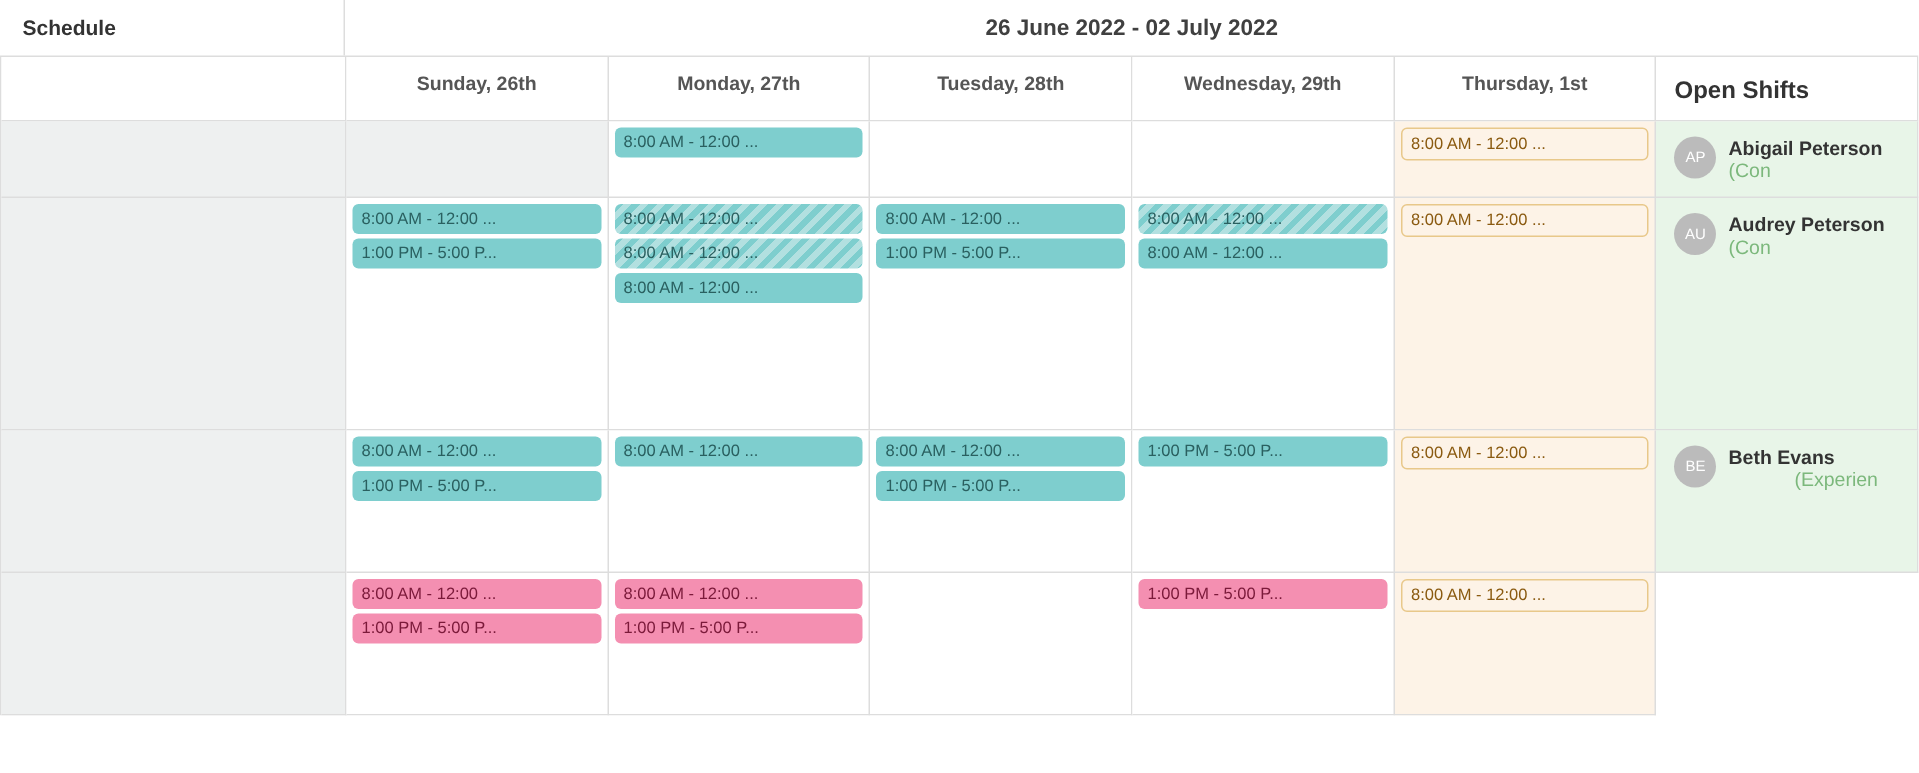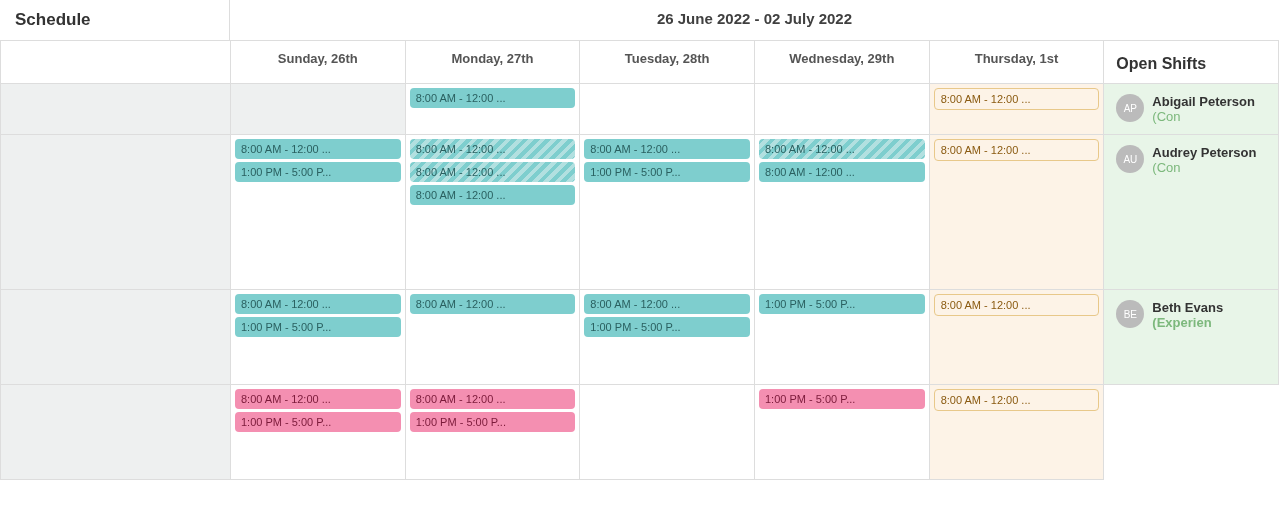--- a/index.html
+++ b/index.html
@@ -91,21 +91,21 @@
 
     .schedule-header {
       display: flex;
       border-bottom: 1px solid #ddd;
     }
 
     .schedule-title {
       width: 230px;
       padding: 10px 15px;
       font-weight: bold;
-      font-size: 17px;
+      font-size: 14px;
       color: #333;
       border-right: 1px solid #ddd;
       flex-shrink: 0;
     }
 
     .date-range-header {
       flex: 1;
       text-align: center;
       padding: 10px;
       font-weight: bold;
@@ -185,21 +185,21 @@
         <div class="shift-block shift-teal">1:00 PM - 5:00 P...</div>
       </div>
       <div class="cell" style="background: rgb(255, 255, 255); min-height: 95px;">
         <div class="shift-block shift-teal">1:00 PM - 5:00 P...</div>
       </div>
       <div class="cell" style="background: rgb(253, 243, 231); min-height: 95px;">
         <div class="shift-block shift-peach-border">8:00 AM - 12:00 ...</div>
       </div>
       <div class="row-label" style="background: rgb(232, 245, 232);">
         <div class="avatar" style="background: rgb(187, 187, 187); width: 28px; height: 28px; border-radius: 50%; overflow: hidden; flex-shrink: 0; margin-right: 8px; display: flex; align-items: center; justify-content: center; font-size: 10px; color: rgb(255, 255, 255);">BE</div>
-        <div><span style="font-weight: 600; color: rgb(51, 51, 51);">Beth Evans <span style="color: rgb(124, 184, 124); font-weight: 700;">(Experien</span></span></div>
+        <div><span style="font-weight: 600; color: rgb(51, 51, 51);">Beth Evans <span style="color: rgb(124, 184, 124); font-weight: 400; margin-left: 44px;">(Experien</span></span></div>
       </div>
       <div class="cell" style="background: rgb(238, 240, 240); min-height: 95px;"></div>
       <div class="cell" style="background: rgb(255, 255, 255); min-height: 95px;">
         <div class="shift-block shift-pink">8:00 AM - 12:00 ...</div>
         <div class="shift-block shift-pink">1:00 PM - 5:00 P...</div>
       </div>
       <div class="cell" style="background: rgb(255, 255, 255); min-height: 95px;">
         <div class="shift-block shift-pink">8:00 AM - 12:00 ...</div>
         <div class="shift-block shift-pink">1:00 PM - 5:00 P...</div>
       </div>

